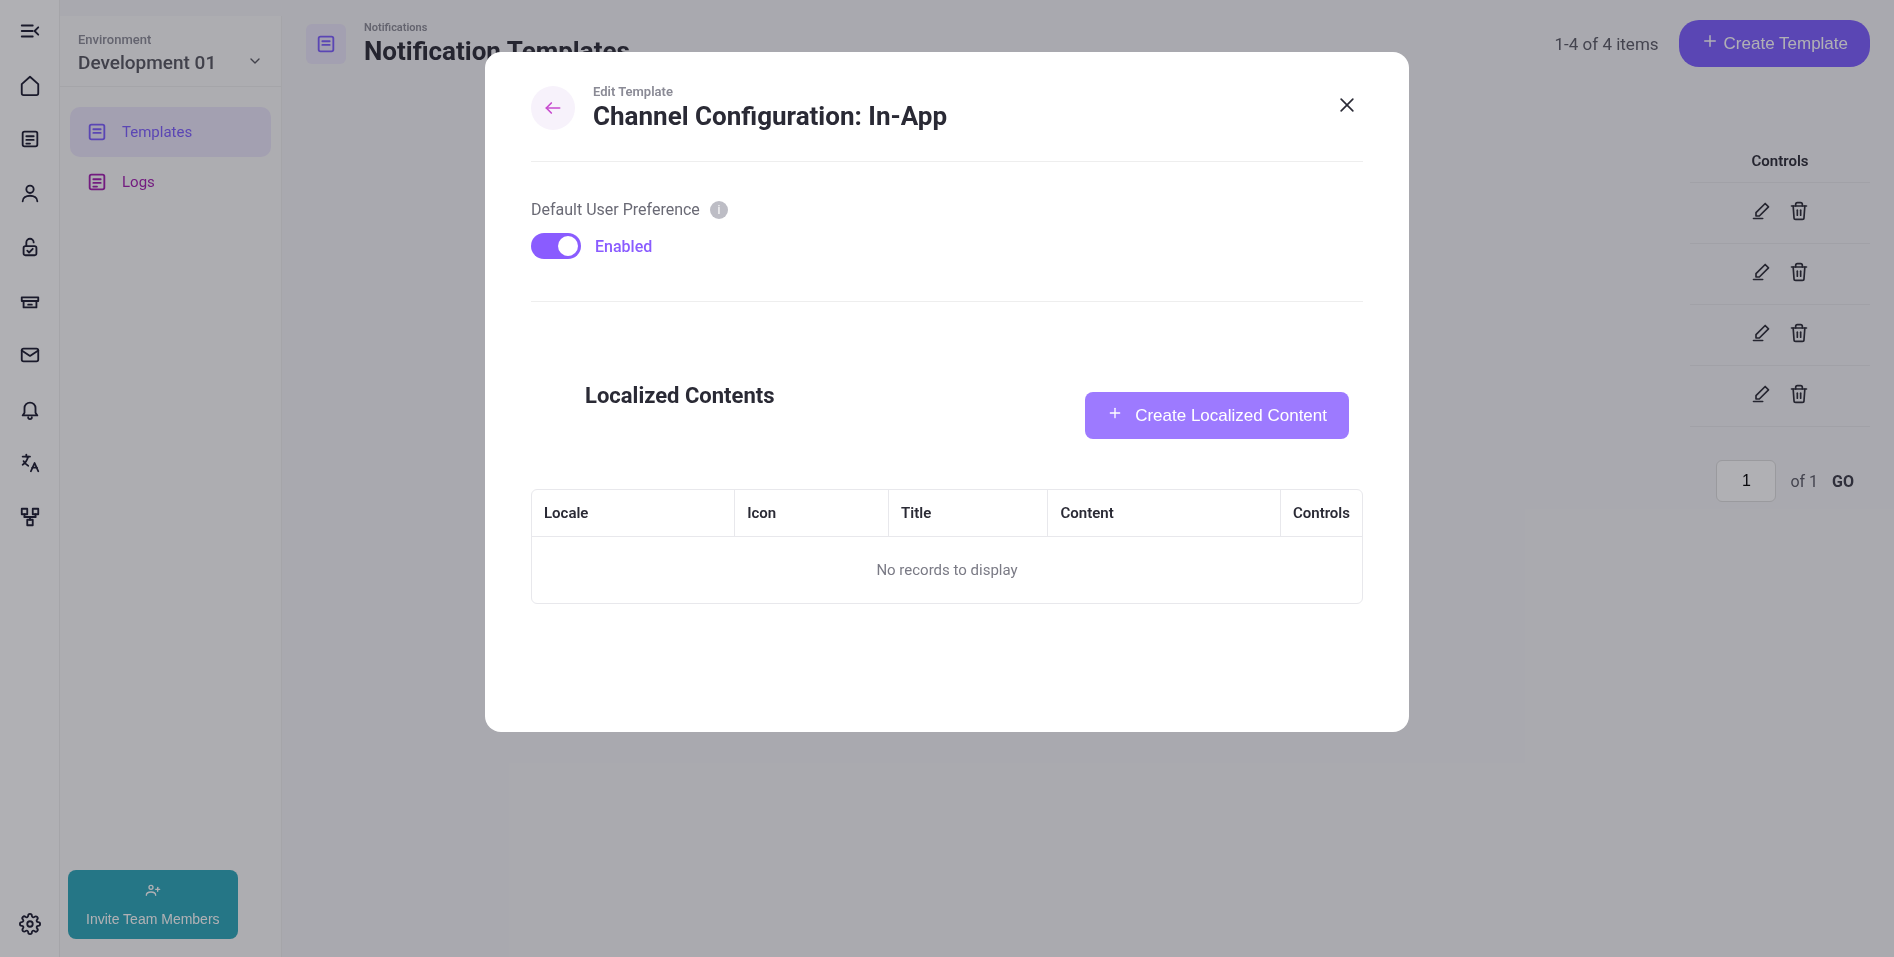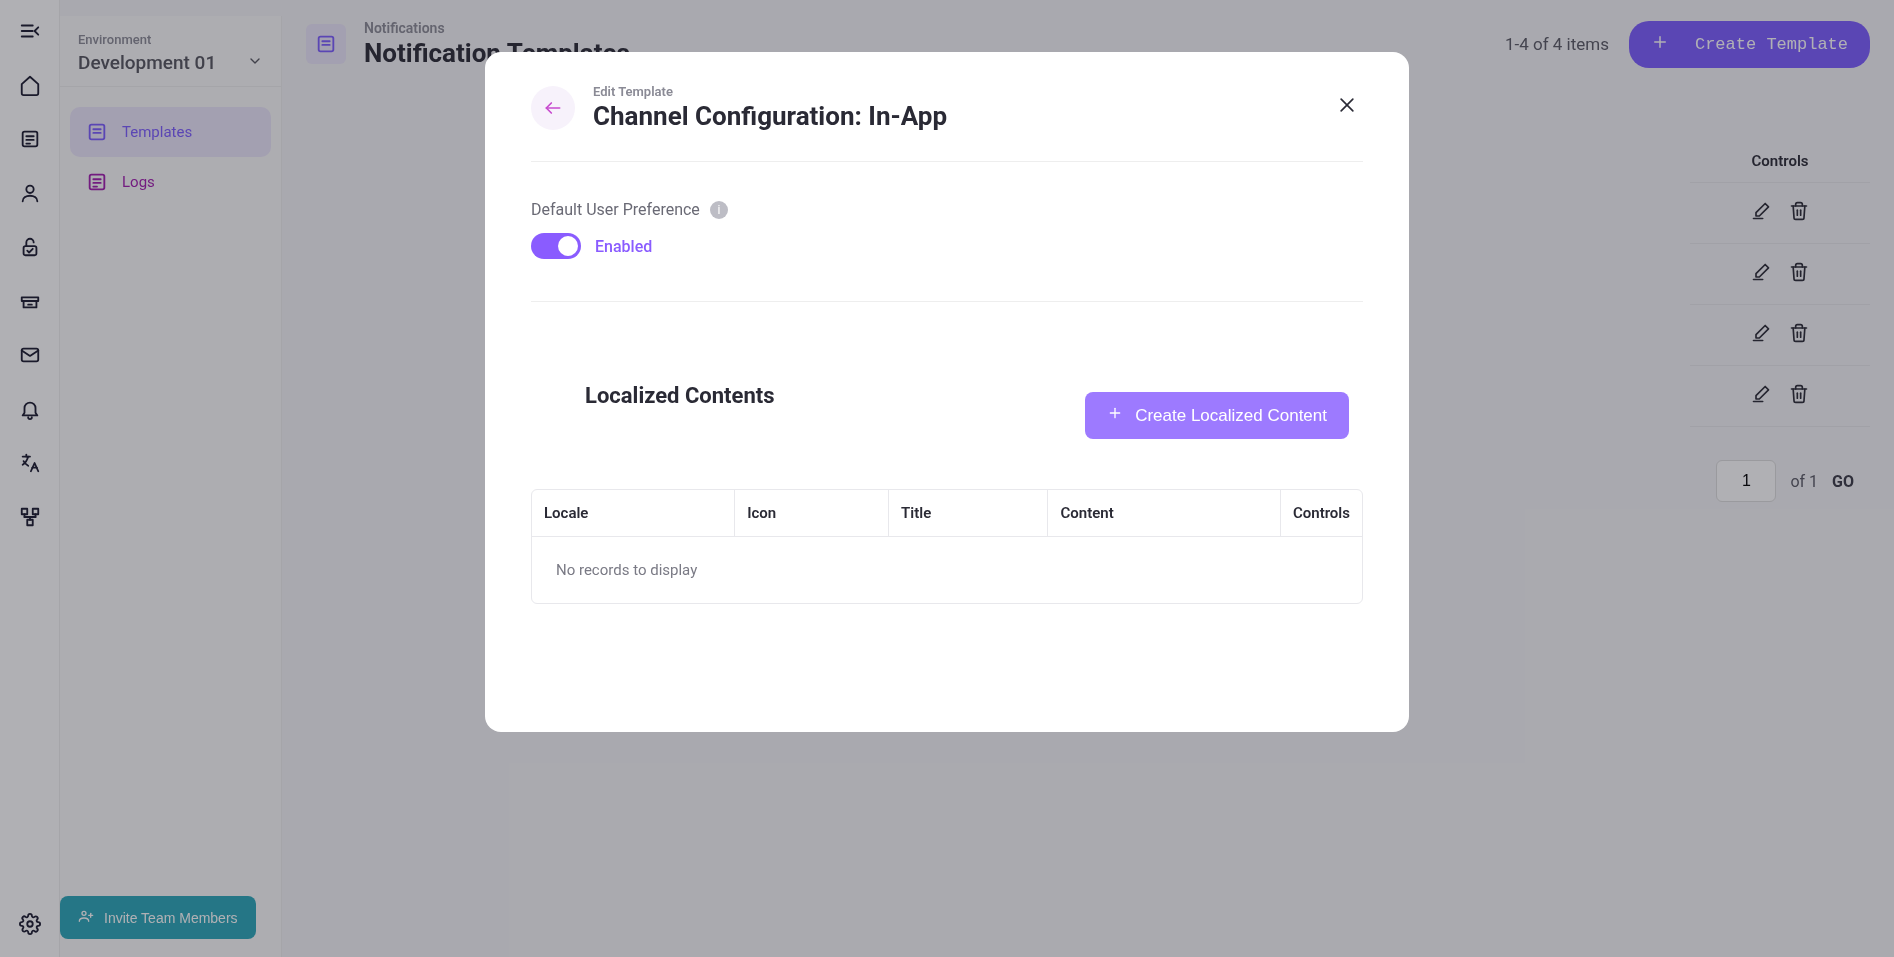--- a/index.html
+++ b/index.html
@@ -81,35 +81,34 @@
   display: flex; align-items: center; gap: 18px;
 }
 .page-icon {
   width: 40px; height: 40px;
   background: #ece6fa;
   border-radius: 6px;
   display: flex; align-items: center; justify-content: center;
   color: #7c5cff;
 }
 .page-texts { flex: 1; }
-.page-breadcrumb { font-size: 14px; color: #8a8a95; font-weight: 600; }
+.page-breadcrumb { font-size: 11px; color: #8a8a95; font-weight: 600; }
 .page-title { font-size: 26px; font-weight: 700; color: #2a2a35; margin-top: 2px; }
 .header-right { display: flex; align-items: center; gap: 20px; }
 .item-count { font-size: 17px; color: #5a5a65; }
 .create-btn {
-  display: flex; align-items: center; gap: 26px;
+  display: flex; align-items: center; gap: 5px;
   background: #7c5cff;
   color: #fff;
   font-size: 17px;
   font-weight: 500;
   padding: 12px 22px;
   border-radius: 20px;
   cursor: pointer;
   border: none;
-  font-family: Liberation Mono, monospace;
 }
 
 
 .bg-table {
   position: absolute;
   right: 24px; top: 140px;
   width: 180px;
 }
 .controls-header {
   text-align: center;
@@ -141,29 +140,30 @@
   text-align: center;
   font-size: 16px;
 }
 .pager .go {
   font-weight: 700; color: #3a3a45; cursor: pointer;
 }
 
 
 .invite-btn {
   position: absolute;
-  left: 60px; bottom: 18px;
+  left: 68px; bottom: 18px;
   background: #2aa7b8;
   color: #fff;
   font-size: 14px;
   padding: 12px 18px;
   border-radius: 8px;
   display: flex; align-items: center; gap: 10px;
   cursor: pointer;
   border: none;
+  flex-direction: column;
 }
 
 
 .overlay {
   position: absolute;
   inset: 0;
   background: rgba(30,30,40,0.35);
   display: flex;
   justify-content: center;
   align-items: flex-start;
@@ -265,20 +265,21 @@
   border-right: 1px solid #e8e8ec;
 }
 .lt-head > div:last-child { border-right: none; }
 .col-locale { width: 220px; }
 .col-icon { width: 166px; }
 .col-title { width: 172px; }
 .col-content { width: 252px; }
 .col-controls { flex: 1; text-align: center; }
 .lt-empty {
   padding: 24px;
+  text-align: center;
   color: #7a7a85;
   font-size: 15px;
 }
 
 svg { stroke: currentColor; fill: none; stroke-width: 2; stroke-linecap: round; stroke-linejoin: round; }
 </style>
 </head>
 <body>
 
 <div class="nav-rail">

